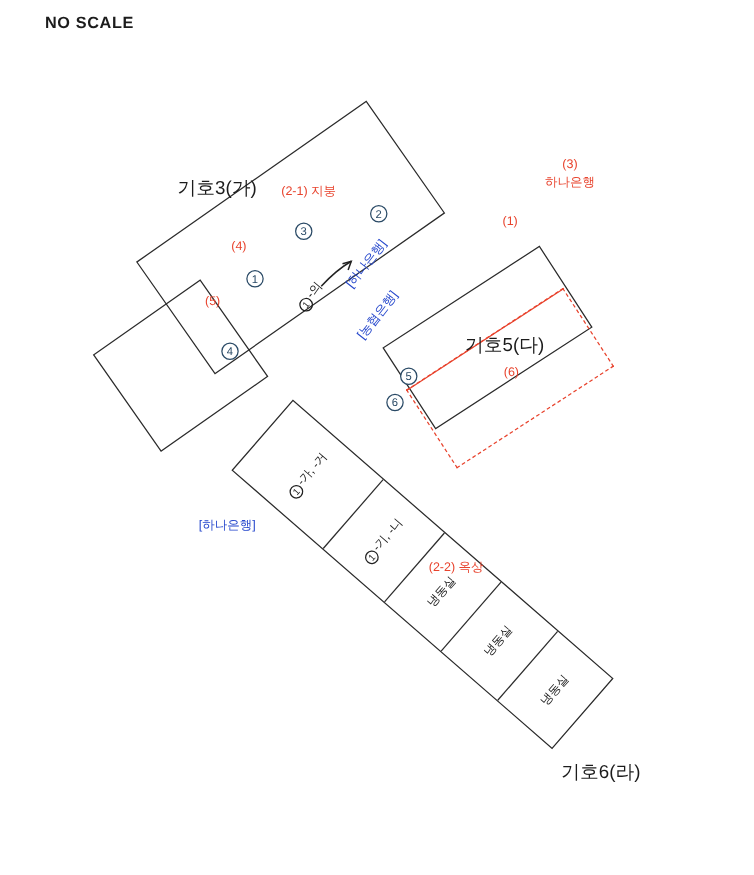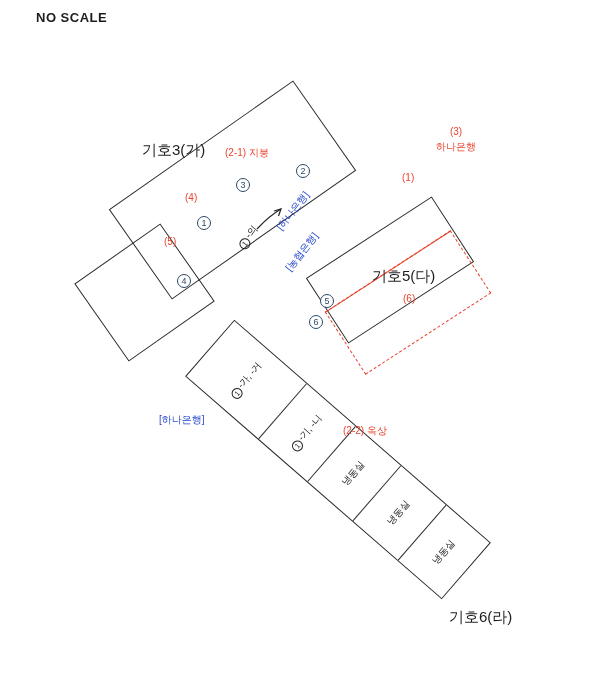--- a/index.html
+++ b/index.html
@@ -75,21 +75,21 @@
   <div class="lbl blue rot" style="left:302px;top:252px;--r:-52deg;">[농협은행]</div>
 
   <div class="lbl k" style="left:344px;top:267px;margin-left:28px;">기호5(다)</div>
   <div class="lbl red" style="left:403px;top:293px;">(6)</div>
   <div class="lbl red center" style="left:424px;top:125px;width:64px;">
     <div>(3)</div>
     <div>하나은행</div>
   </div>
   <div class="lbl red" style="left:402px;top:172px;">(1)</div>
 
-  <div class="lbl red" style="left:343px;top:424px;">(2-2) 옥상</div>
+  <div class="lbl red" style="left:343px;top:447px;">(2-2) 옥상</div>
   <div class="lbl blue" style="left:159px;top:413px;">[하나은행]</div>
   <div class="lbl k" style="left:449px;top:588px;margin-top:20px;">기호6(라)</div>
 
   <div class="marker" style="left:204px;top:223px;">1</div>
   <div class="marker" style="left:303px;top:171px;">2</div>
   <div class="marker" style="left:243px;top:185px;">3</div>
   <div class="marker" style="left:184px;top:281px;">4</div>
   <div class="marker" style="left:327px;top:301px;">5</div>
   <div class="marker" style="left:316px;top:322px;">6</div>
 

